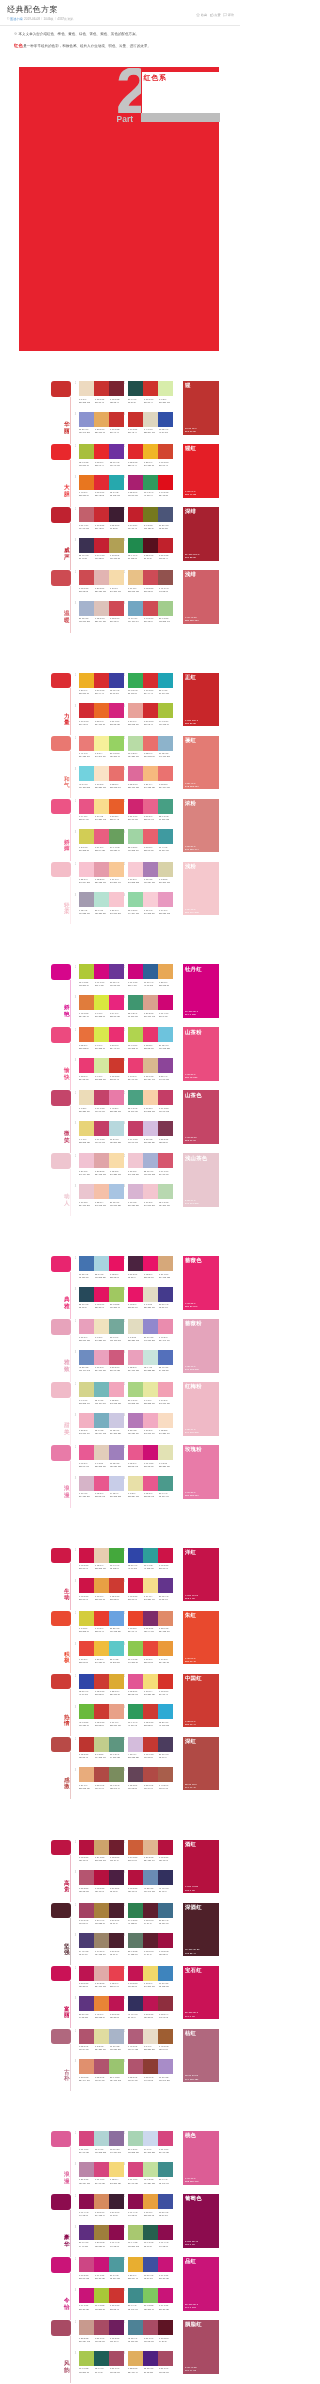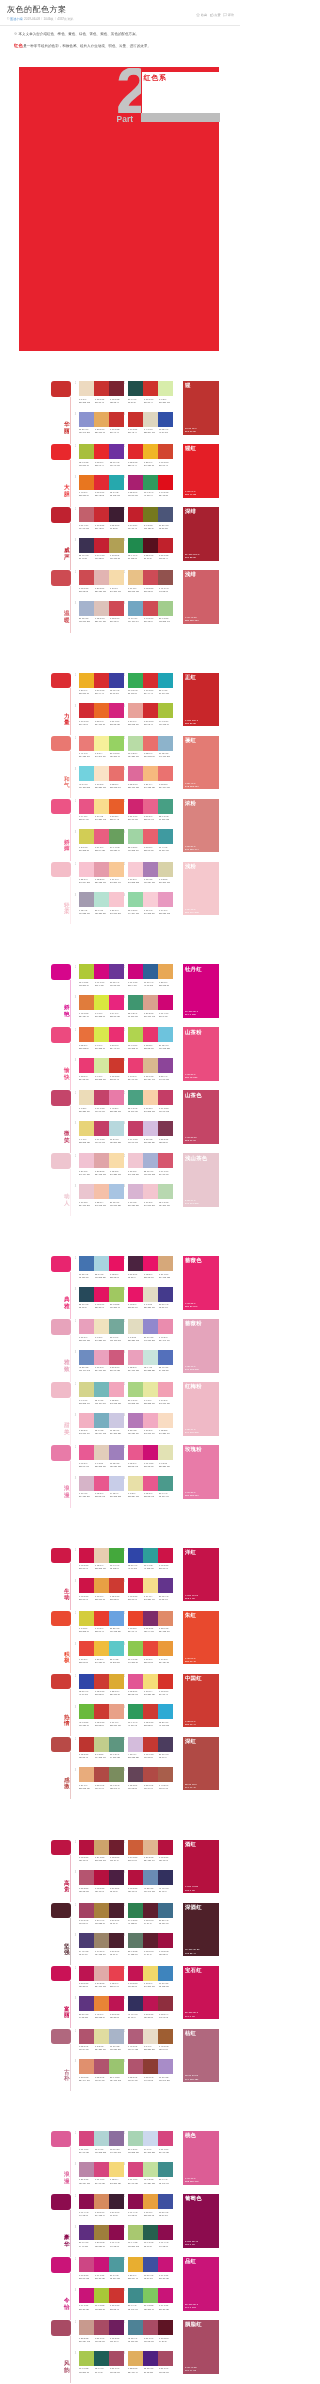--- a/index.html
+++ b/index.html
@@ -37,21 +37,21 @@
 .txt{display:flex;width:46.5px;margin-top:1.6px}
 .txt span{flex:1 1 0;font-size:2.15px;line-height:2.9px;color:#5a5a5a;white-space:nowrap;letter-spacing:-.03px;transform:scale(.92);transform-origin:left top}
 .rbox{position:absolute;left:183px;top:0;width:35.5px;height:53.5px}
 .rbox .rl{position:absolute;left:2px;top:1.2px;font-size:5.4px;font-weight:bold;color:#fff;line-height:6.4px;letter-spacing:.2px}
 .rbox .rv{position:absolute;left:2px;bottom:1.4px;font-size:2.4px;line-height:3.1px;color:#fff;white-space:nowrap}
 </style>
 </head>
 <body>
 
 <div class="phead">
-  <div class="ptitle">灰色的配色方案</div>
+  <div class="ptitle">经典配色方案</div>
   <div class="pmeta">
     <span class="cp">©</span>
     <span class="uid">图迷小编</span>
     <span style="width:1.6px"></span>
     <span>2019-06-08</span>
     <span class="sep">/</span>
     <span>1046收</span>
     <span class="sep">/</span>
     <span>4337次浏览</span>
   </div>

